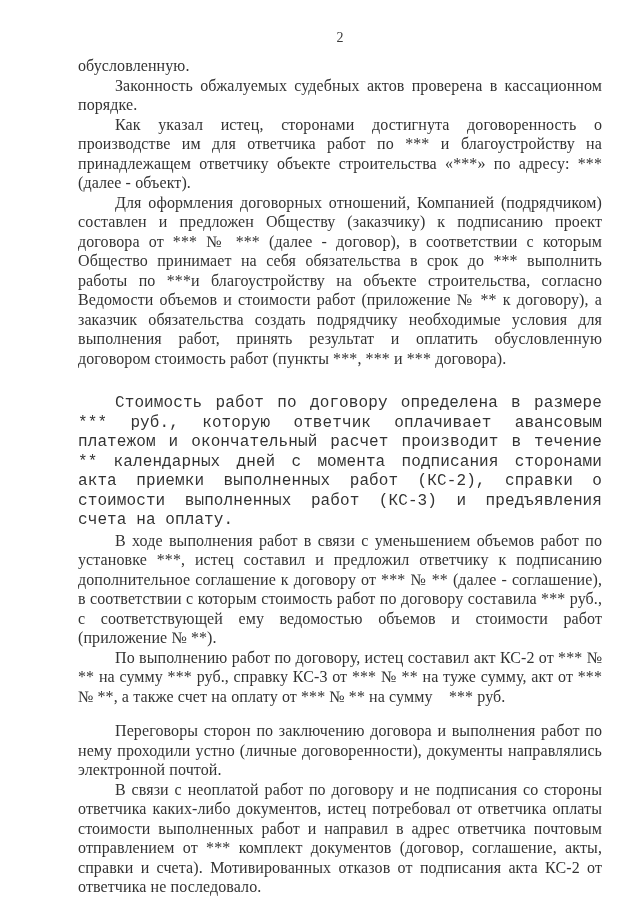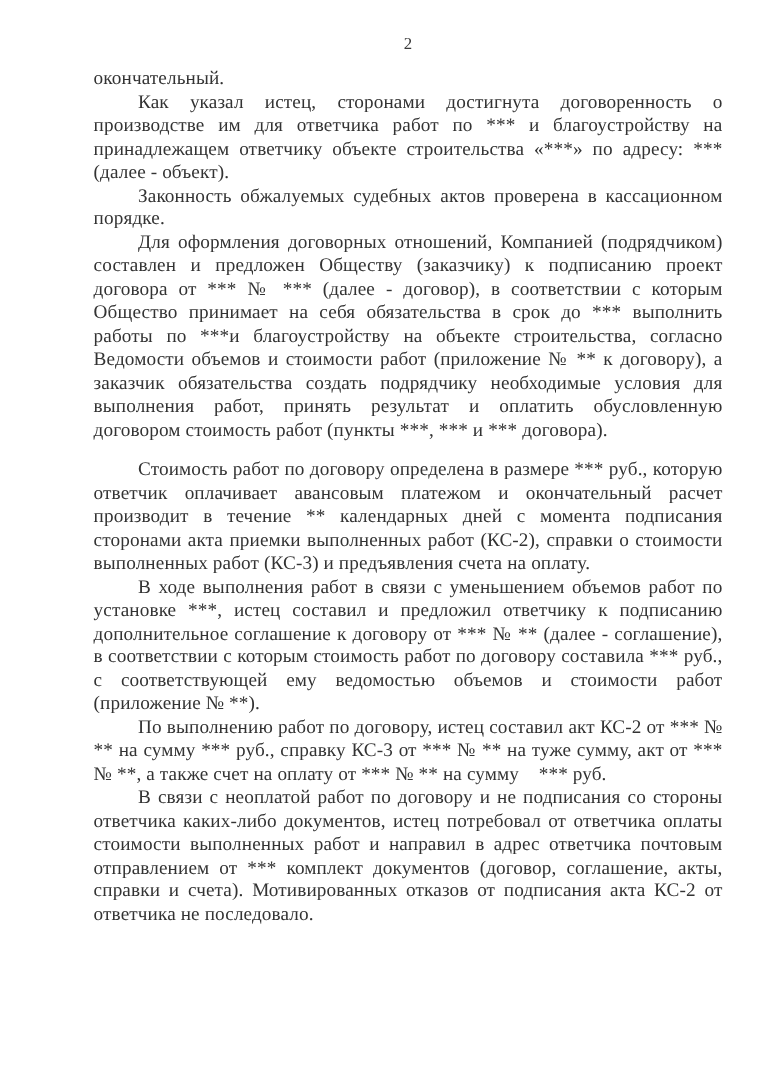--- a/index.html
+++ b/index.html
@@ -38,36 +38,38 @@
     margin: 0;
     text-indent: 37px;
     hyphens: none;
   }
   .content p.cont {
     text-indent: 0;
   }
   .content p.gap-lg {
   }
   .content p.gap-sm {
-    margin-top: 14px;
+    margin-top: 26px;
+    font-family: Liberation Mono, monospace;
   }
   .content p.gap-md {
     margin-top: 15px;
   }
 </style>
 </head>
 <body>
 
 <div class="page">
   <div class="page-number">2</div>
 
   <div class="content">
-    <p class="cont">окончательный.</p>
+    <p class="cont">обусловленную.</p>
+    <p>Законность обжалуемых судебных актов проверена в кассационном порядке.</p>
     <p>Как указал истец, сторонами достигнута договоренность о производстве им для ответчика работ по *** и благоустройству на принадлежащем ответчику объекте строительства «***» по адресу: *** (далее - объект).</p>
-    <p>Законность обжалуемых судебных актов проверена в кассационном порядке.</p>
     <p class="gap-lg">Для оформления договорных отношений, Компанией (подрядчиком) составлен и предложен Обществу (заказчику) к подписанию проект договора от *** № *** (далее - договор), в соответствии с которым Общество принимает на себя обязательства в срок до *** выполнить работы по ***и благоустройству на объекте строительства, согласно Ведомости объемов и стоимости работ (приложение № ** к договору), а заказчик обязательства создать подрядчику необходимые условия для выполнения работ, принять результат и оплатить обусловленную договором стоимость работ (пункты ***, *** и *** договора).</p>
     <p class="gap-sm">Стоимость работ по договору определена в размере *** руб., которую ответчик оплачивает авансовым платежом и окончательный расчет производит в течение ** календарных дней с момента подписания сторонами акта приемки выполненных работ (КС-2), справки о стоимости выполненных работ (КС-3) и предъявления счета на оплату.</p>
     <p>В ходе выполнения работ в связи с уменьшением объемов работ по установке ***, истец составил и предложил ответчику к подписанию дополнительное соглашение к договору от *** № ** (далее - соглашение), в соответствии с которым стоимость работ по договору составила *** руб., с соответствующей ему ведомостью объемов и стоимости работ (приложение № **).</p>
     <p>По выполнению работ по договору, истец составил акт КС-2 от *** № ** на сумму *** руб., справку КС-3 от *** № ** на туже сумму, акт от *** № **, а также счет на оплату от *** № ** на сумму&nbsp;&nbsp;&nbsp;&nbsp;*** руб.</p>
+    <p class="gap-md">Переговоры сторон по заключению договора и выполнения работ по нему проходили устно (личные договоренности), документы направлялись электронной почтой.</p>
     <p>В связи с неоплатой работ по договору и не подписания со стороны ответчика каких-либо документов, истец потребовал от ответчика оплаты стоимости выполненных работ и направил в адрес ответчика почтовым отправлением от *** комплект документов (договор, соглашение, акты, справки и счета). Мотивированных отказов от подписания акта КС-2 от ответчика не последовало.</p>
 
   </div>
 </div>
 
 </body></html>

